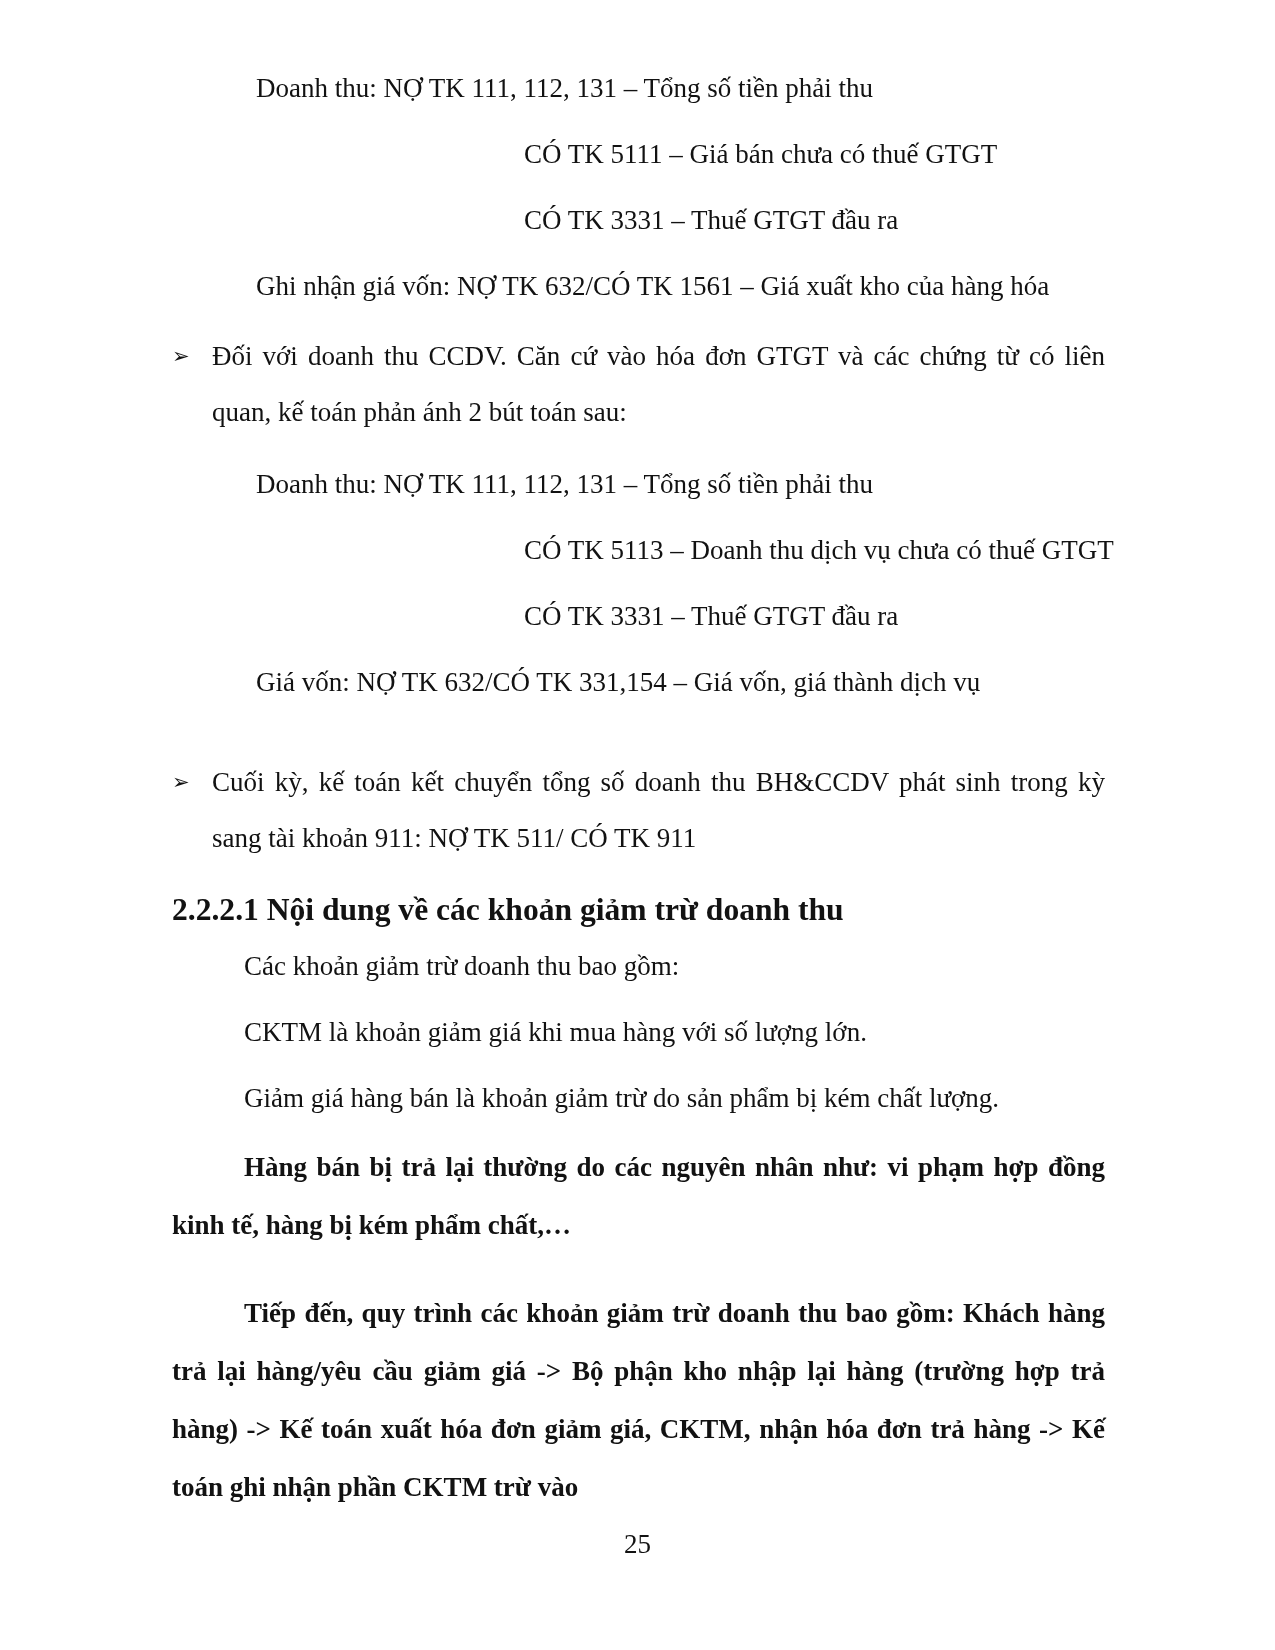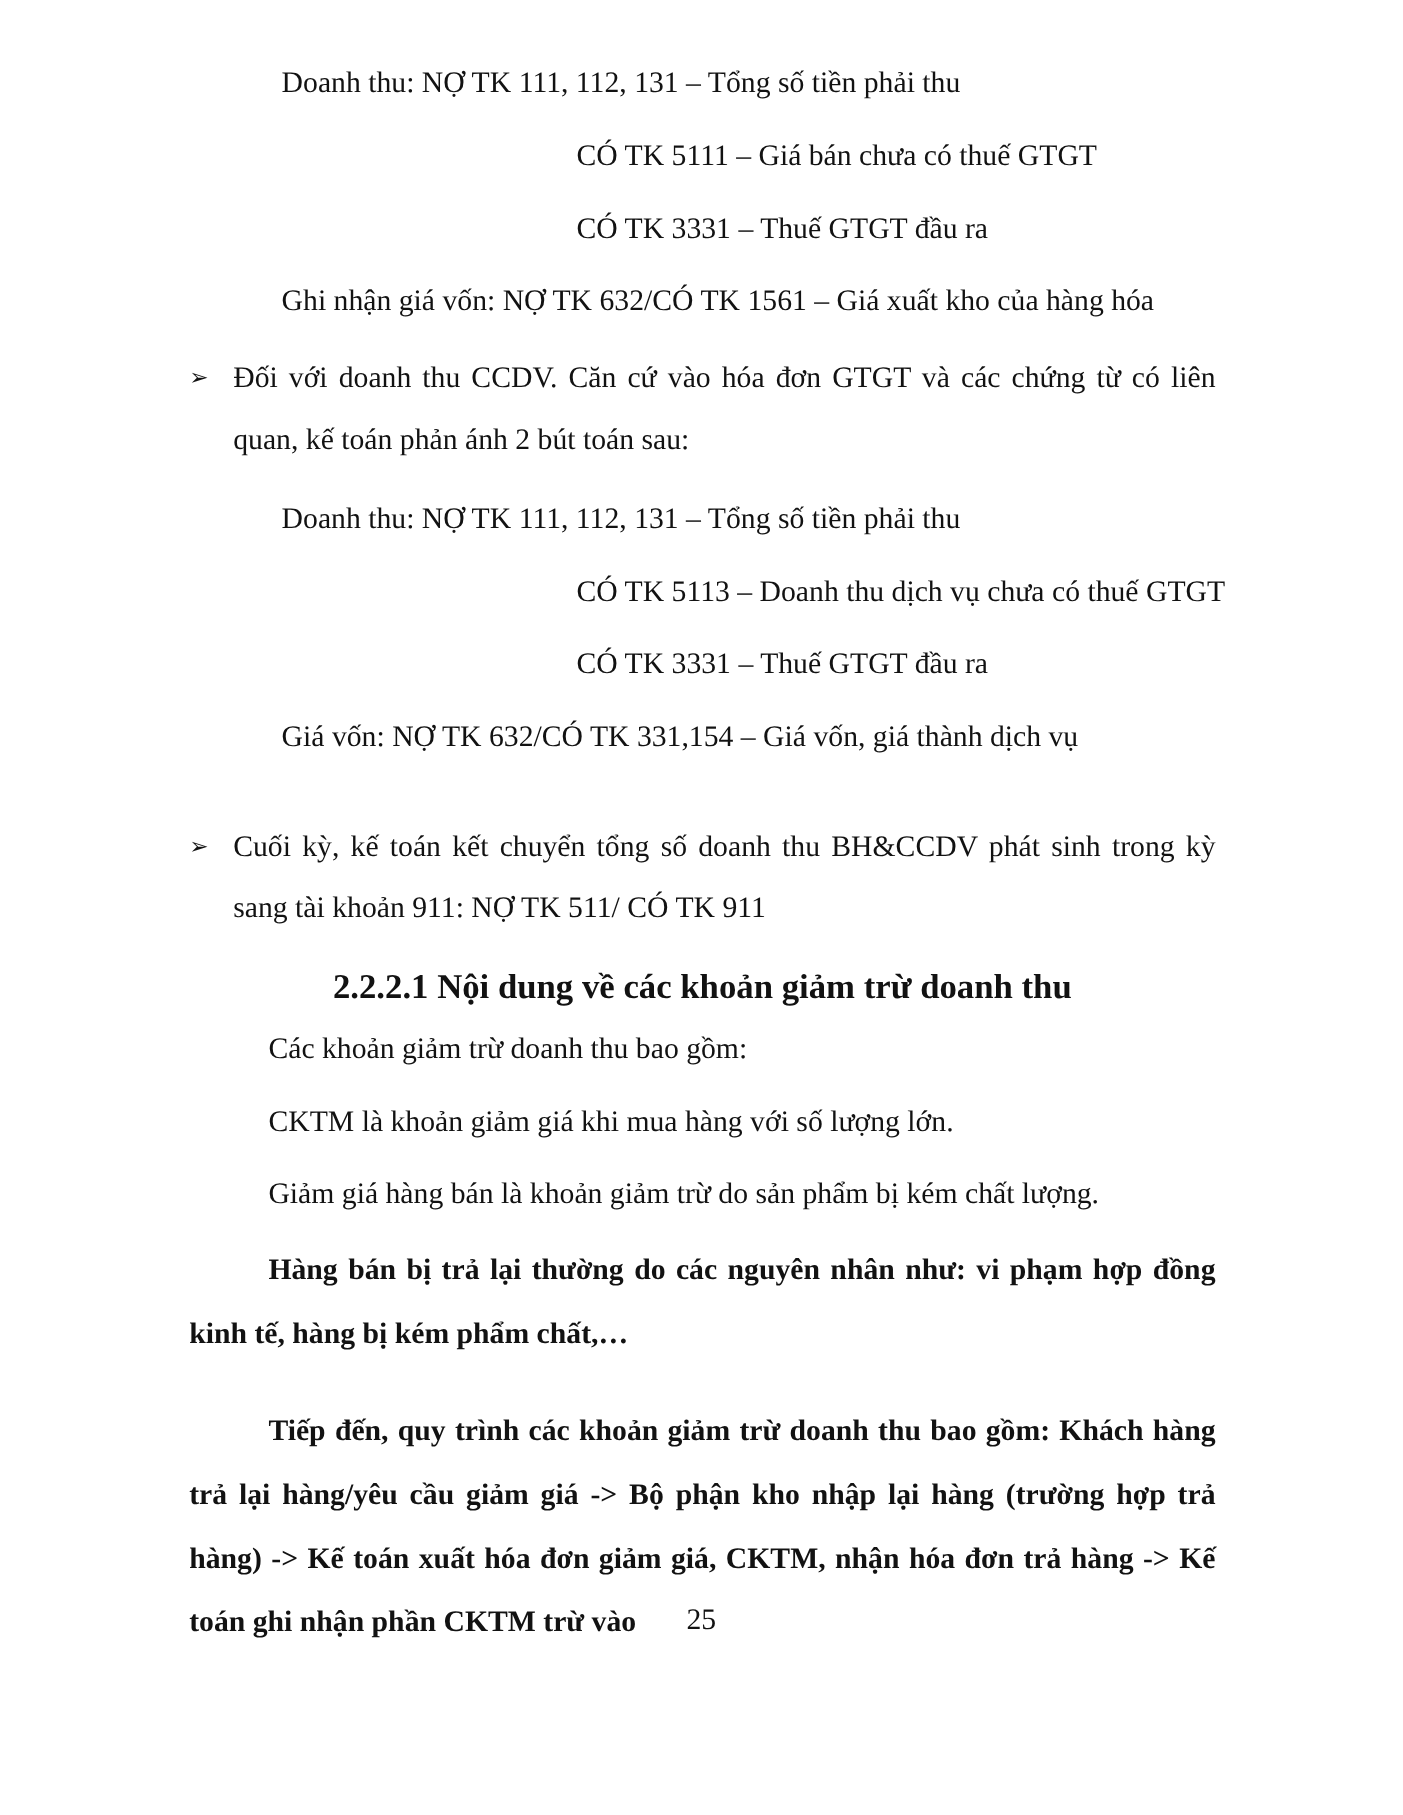--- a/index.html
+++ b/index.html
@@ -7,21 +7,21 @@
     padding: 0;
     background: #ffffff;
   }
   .page {
     position: relative;
     width: 1275px;
     height: 1650px;
     margin: 0 auto;
     background: #ffffff;
     box-sizing: border-box;
-    padding: 49px 170px 0 172px;
+    padding: 62px 170px 0 172px;
     overflow: hidden;
     font-family: "Liberation Serif", "DejaVu Serif", serif;
     font-size: 27px;
     color: #121212;
   }
   .line {
     margin: 0 0 14px 0;
     line-height: 52px;
     white-space: nowrap;
   }
@@ -51,42 +51,41 @@
   .heading-1 {
     font-weight: bold;
     margin: 26px 0 14px 0;
     line-height: 52px;
   }
   .heading-1 .h-num { display: inline-block; margin-right: 28px; }
   .heading-2 {
     font-weight: bold;
     margin: 0 0 4px 0;
     line-height: 52px;
-    text-align: center;
   }
 
   .para-indent {
     margin: 0 0 14px 0;
     line-height: 52px;
     text-indent: 72px;
   }
   .para-wrap {
     margin: 0 0 14px 0;
     line-height: 58px;
     text-indent: 72px;
     text-align: justify;
     font-weight: bold;
   }
   .para-wrap.spaced-top { margin-top: 30px; }
 
   .page-number {
     position: absolute;
     left: 0;
     right: 0;
-    top: 1452px;
+    top: 1524px;
     text-align: center;
     line-height: 40px;
   }
 </style>
 </head>
 <body>
 
 <div class="page">
 
   <p class="line indent-1">Doanh thu: NỢ TK 111, 112, 131 – Tổng số tiền phải thu</p>

